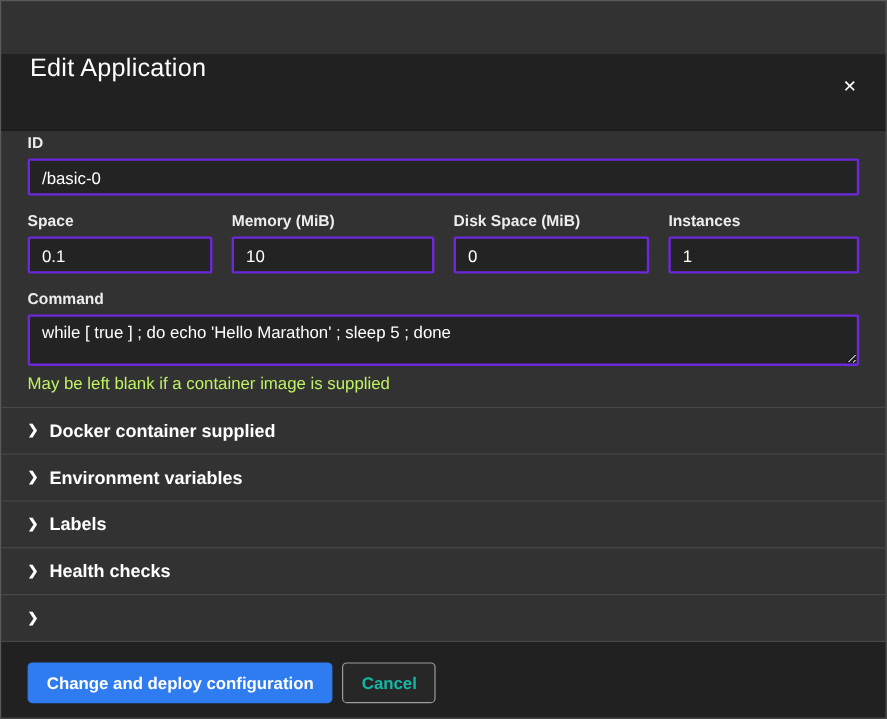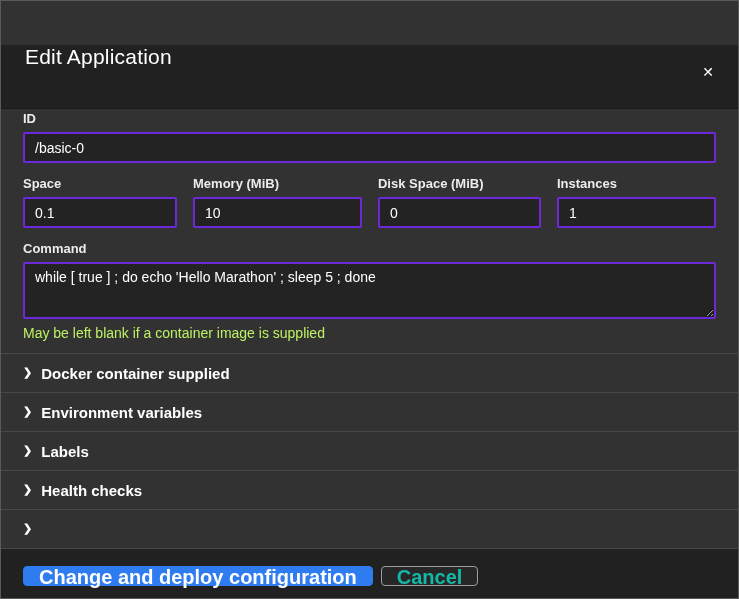--- a/index.html
+++ b/index.html
@@ -65,21 +65,21 @@
     border: 2px solid #6d28d9;
     border-radius: 2px;
     color: #ffffff;
     font-size: 14px;
     font-family: inherit;
     padding: 4px 10px;
     outline: none;
   }
   .text-input { height: 31px; }
   .text-area {
-    height: 57px;
+    height: 43px;
     resize: both;
     color-scheme: dark;
     line-height: 1.35;
     display: block;
   }
   .field-row {
     display: grid;
     grid-template-columns: 155fr 170fr 164fr 160fr;
     column-gap: 16px;
     margin-top: 13px;
@@ -119,23 +119,23 @@
   .modal-footer {
     margin-top: auto;
     flex: 0 0 auto;
     background: #212121;
     padding: 17px 22px;
     display: flex;
     align-items: center;
     gap: 8px;
   }
   .btn {
-    height: 20px;
+    height: 34px;
     border-radius: 4px;
-    font-size: 20px;
+    font-size: 14px;
     font-weight: 600;
     font-family: inherit;
     padding: 0 15px;
     cursor: pointer;
     line-height: 1;
   }
   .btn-primary {
     background: #2f7bf0;
     border: 1px solid #2f7bf0;
     color: #ffffff;

